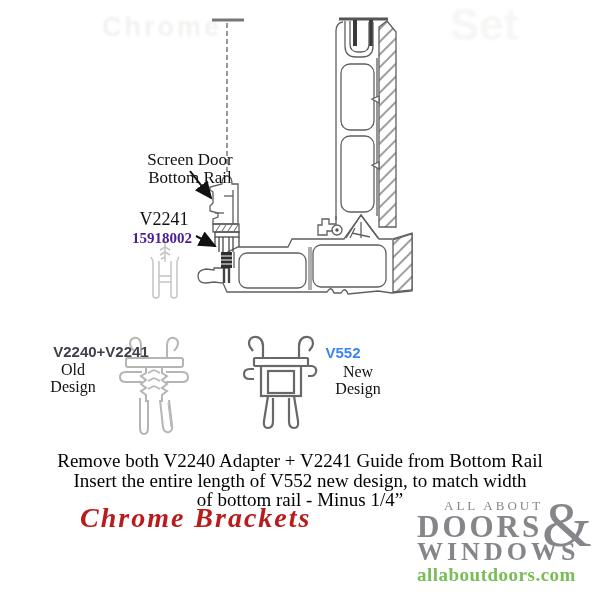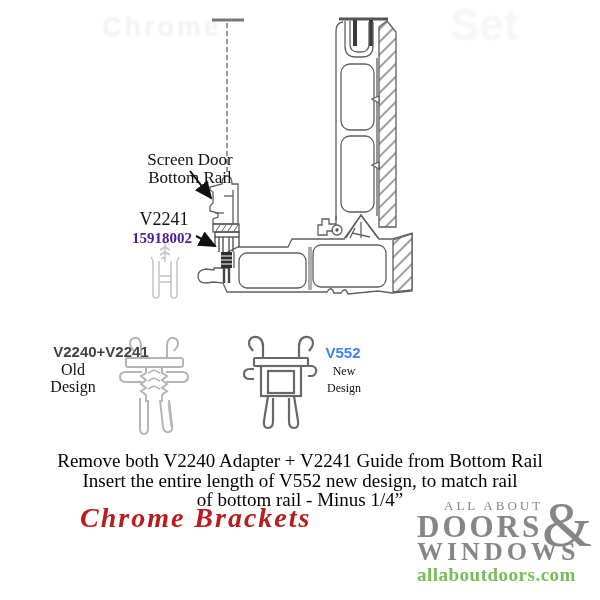--- a/index.html
+++ b/index.html
@@ -19,21 +19,21 @@
   .lbl{position:absolute;text-align:center;line-height:18px;}
   .lbl-railname{left:100px;top:151px;width:92px;font-size:17px;margin-left:44px;}
   .lbl-partcode{left:128px;top:210px;width:72px;font-size:18px;}
   .lbl-partnum{left:120px;top:229px;width:84px;font-size:15px;font-weight:bold;color:#4c1d95;}
   
   .lbl-oldcode{left:22px;top:343px;width:102px;font-family:"Liberation Sans",sans-serif;
                font-size:15px;font-weight:600;color:#3f4149;margin-left:28px;}
   .lbl-olddesign{left:22px;top:361px;width:102px;font-size:16px;line-height:17px;}
   .lbl-newcode{left:314px;top:344px;width:58px;font-family:"Liberation Sans",sans-serif;
                font-size:15px;font-weight:600;color:#3b82f6;}
-  .lbl-newdesign{left:314px;top:363px;width:60px;font-size:12px;line-height:17px;}
+  .lbl-newdesign{left:328px;top:363px;width:60px;font-size:16px;line-height:17px;}
   
   .instructions{left:0;top:451px;width:600px;text-align:center;font-size:19px;
                 line-height:19.5px;color:#000000;}
   
   .logo{left:417px;top:498px;width:176px;color:#85868a;}
   .logo .l1{padding-left:27px;font-size:13px;letter-spacing:3px;line-height:15px;}
   .logo .l2{font-size:31px;font-weight:bold;letter-spacing:3px;line-height:27px;}
   .logo .amp{position:absolute;left:125px;top:-5px;font-size:64px;line-height:64px;font-weight:normal;}
   .logo .l3{font-size:26px;font-weight:bold;letter-spacing:4px;line-height:24px;}
   .logo .l4{font-size:19px;font-weight:bold;letter-spacing:0.5px;line-height:21px;color:#79bd57;}
@@ -172,21 +172,21 @@
   </div>
 
   <div class="lbl lbl-newcode">V552</div>
   <div class="lbl lbl-newdesign">
     <div>New</div>
     <div>Design</div>
   </div>
 
   <div class="abs instructions">
     <div>Remove both V2240 Adapter + V2241 Guide from Bottom Rail</div>
-    <div>Insert the entire length of V552 new design, to match rail</div>
+    <div>Insert the entire length of V552 new design, to match width</div>
     <div>of bottom rail - Minus 1/4”</div>
   </div>
 
   <div class="abs logo">
     <div class="l1">ALL ABOUT</div>
     <div class="l2">DOORS</div>
     <div class="amp">&amp;</div>
     <div class="l3">WINDOWS</div>
     <div class="l4">allaboutdoors.com</div>
   </div>

